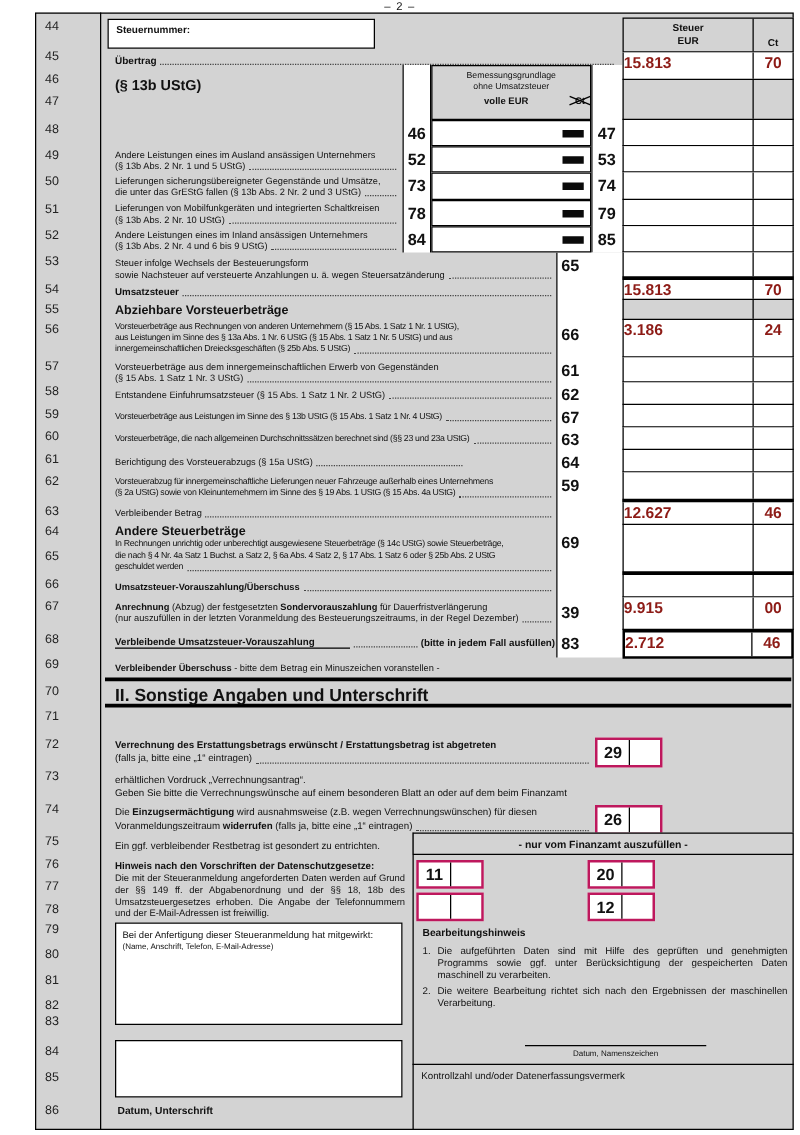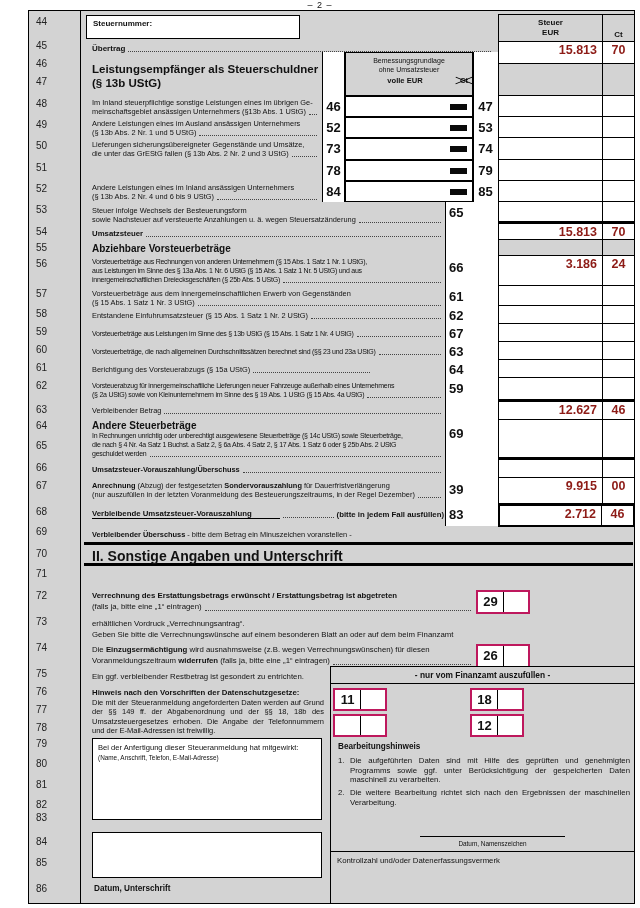--- a/index.html
+++ b/index.html
@@ -18,21 +18,21 @@
   .b { font-weight:bold; }
   .sub { font-size:10px; font-weight:bold; line-height:11px; }
   .tight { font-size:7px; letter-spacing:-0.25px; }
 
   
   .vc { position:absolute; left:498px; width:137px; display:flex; background:#fff;
         border-left:1px solid #000; border-right:1px solid #000; border-bottom:1px solid #000; }
   .vc.gray { background:#d3d3d3; }
   .vc.thickb { border-bottom:3px solid #000; }
   .vc.boldbox { border:2.5px solid #000; }
-  .vc .eur { flex:1; text-align:right; padding:2px 5px 0 0; }
+  .vc .eur { flex:1; text-align:left; padding:2px 5px 0 0; }
   .vc .ct { width:32px; border-left:1px solid #000; text-align:center; padding-top:2px; }
   .red { color:#8d1b16; font-weight:bold; font-size:12.5px; line-height:13px; }
 
   
   .vhdr { position:absolute; left:498px; top:14px; width:137px; height:28px; display:flex;
           background:#d3d3d3; border:1px solid #000; font-size:8px; font-weight:bold; }
   .vhdr .hl { flex:1; text-align:center; padding-top:3px; line-height:10px; }
   .vhdr .hc { width:32px; border-left:1px solid #000; display:flex; align-items:flex-end; justify-content:center; padding-bottom:2px; }
 
   
@@ -136,42 +136,41 @@
   </div>
 
   <div class="trow" style="left:92px;top:44px;width:402px">
     <div class="tl">
         <span class="b" style="font-size:8px">Übertrag</span>
         <span class="ld"></span>
       </div>
   </div>
 
   <div class="trow" style="left:92px;top:62px">
-    <div style="font-size:11.5px;font-weight:bold;line-height:14px">Leistungsempfänger als Steuerschuldner</div>
     <div style="font-size:11.5px;font-weight:bold;line-height:14px">(§ 13b UStG)</div>
   </div>
 
-  <div class="trow" style="left:92px;top:98px;width:228px">
-    <div>Im Inland steuerpflichtige sonstige Leistungen eines im übrigen Ge-</div>
-    <div class="tl">
-        <span>meinschaftsgebiet ansässigen Unternehmers (§13b Abs. 1 UStG)</span>
-        <span class="ld"></span>
-      </div>
-  </div>
   <div class="trow" style="left:92px;top:119px;width:228px">
     <div>Andere Leistungen eines im Ausland ansässigen Unternehmers</div>
     <div class="tl">
         <span>(§ 13b Abs. 2 Nr. 1 und 5 UStG)</span>
         <span class="ld"></span>
       </div>
   </div>
   <div class="trow" style="left:92px;top:140px;width:228px">
     <div>Lieferungen sicherungsübereigneter Gegenstände und Umsätze,</div>
     <div class="tl">
         <span>die unter das GrEStG fallen (§ 13b Abs. 2 Nr. 2 und 3 UStG)</span>
+        <span class="ld"></span>
+      </div>
+  </div>
+  <div class="trow" style="left:92px;top:162px;width:228px">
+    <div>Lieferungen von Mobilfunkgeräten und integrierten Schaltkreisen</div>
+    <div class="tl">
+        <span>(§ 13b Abs. 2 Nr. 10 UStG)</span>
         <span class="ld"></span>
       </div>
   </div>
   <div class="trow" style="left:92px;top:183px;width:228px">
     <div>Andere Leistungen eines im Inland ansässigen Unternehmers</div>
     <div class="tl">
         <span>(§ 13b Abs. 2 Nr. 4 und 6 bis 9 UStG)</span>
         <span class="ld"></span>
       </div>
   </div>
@@ -459,21 +458,21 @@
   <div class="trow b" style="left:94px;top:884px;font-size:8.2px">Datum, Unterschrift</div>
 
   <div class="panelLine" style="left:330px;top:666px;width:1px;height:238px"></div>
   <div style="position:absolute;left:330px;top:666px;width:305px;height:18px;border:1px solid #000;background:#d3d3d3;text-align:center;font-size:8.4px;font-weight:bold;padding-top:3px">- nur vom Finanzamt auszufüllen -</div>
 
   <div class="cbox" style="left:333px;top:688px;height:23px">
     <div class="c1">11</div>
       <div class="c2"></div>
   </div>
   <div class="cbox" style="left:470px;top:688px;height:23px">
-    <div class="c1">18</div>
+    <div class="c1">20</div>
       <div class="c2"></div>
   </div>
   <div class="cbox" style="left:333px;top:714px;height:23px">
     <div class="c1"></div>
       <div class="c2"></div>
   </div>
   <div class="cbox" style="left:470px;top:714px;height:23px">
     <div class="c1">12</div>
       <div class="c2"></div>
   </div>

